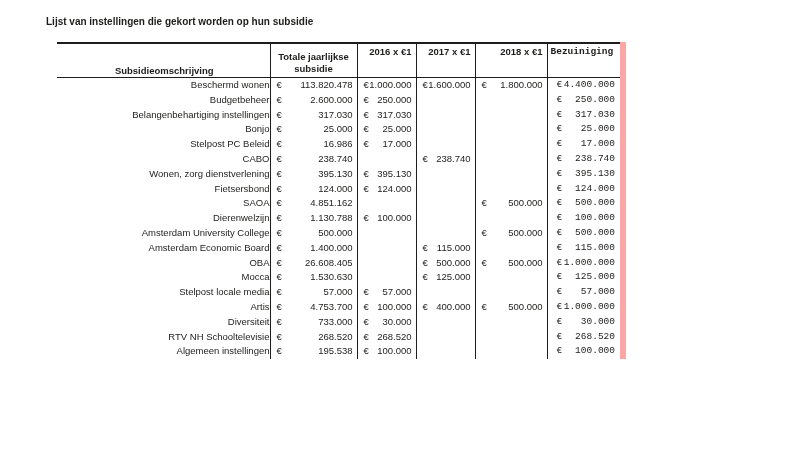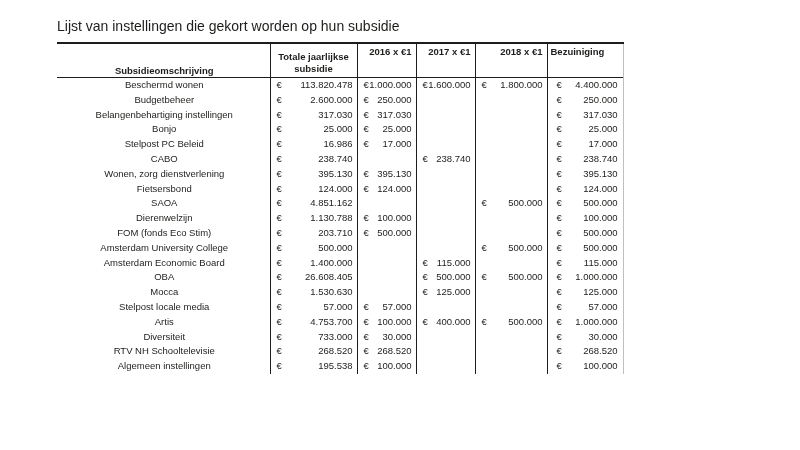--- a/index.html
+++ b/index.html
@@ -6,23 +6,23 @@
   body {
     width: 800px; height: 450px;
     background: #ffffff;
     font-family: "Liberation Sans", sans-serif;
     color: #1d1d1b;
     position: relative;
     overflow: hidden;
   }
   .page-title {
     position: absolute;
-    left: 57px; top: 9px;
-    font-size: 14px;
-    font-weight: normal;
+    left: 46px; top: 9px;
+    font-size: 10px;
+    font-weight: bold;
     color: #1d1d1b;
     white-space: nowrap;
   }
   table.subsidy-table {
     position: absolute;
     left: 57px; top: 42px;
     border-collapse: collapse;
     table-layout: fixed;
     border-top: 2px solid #1d1d1b;
   }
@@ -34,29 +34,29 @@
   col.c-bez  { width: 76px; }
 
   thead tr { border-bottom: 1px solid #1d1d1b; }
   th, td {
     padding: 0;
     font-size: 9.5px;
     color: #1d1d1b;
   }
   th { font-weight: bold; height: 26px; }
   th:nth-child(n+2), td:nth-child(n+2) { border-left: 1px solid #1d1d1b; }
-  th:last-child, td:last-child { border-right: 1px solid #fca5a5; }
+  th:last-child, td:last-child { border-right: 6px solid #fca5a5; font-family: Liberation Mono, monospace; }
 
   th.h-name { text-align: center;  vertical-align: bottom; padding: 0 0 1px 2px; }
   th.h-tot  { vertical-align: top; padding: 7px 4px 0 4px; line-height: 12px; }
   th.h-yr   { text-align: right; vertical-align: top; padding: 2px 4px 0 0; }
   th.h-bez  { text-align: left;  vertical-align: top; padding: 2px 0 0 3px; }
 
   tbody td { height: 14.8px; line-height: 14.8px; white-space: nowrap; overflow: hidden; }
-  td.cell-name  { text-align: center; padding-left: 2px; }
+  td.cell-name  { text-align: right; padding-left: 2px; }
   td.cell-money { text-align: right; padding-right: 4px; }
   td.cell-money .cur { float: left; margin-left: 6px; }
   td.cell-money.cell-bez { padding-right: 5px; }
   td.cell-money.cell-bez .cur { margin-left: 9px; }
 </style>
 </head>
 <body>
 
 <main>
   <h1 class="page-title">Lijst van instellingen die gekort worden op hun subsidie</h1>
@@ -155,28 +155,20 @@
         </tr>
         <tr>
           <td class="cell-name">Dierenwelzijn</td>
           <td class="cell-money"><span class="cur">€</span><span class="amt">1.130.788</span></td>
           <td class="cell-money"><span class="cur">€</span><span class="amt">100.000</span></td>
           <td class="cell-money"></td>
           <td class="cell-money"></td>
           <td class="cell-money cell-bez"><span class="cur">€</span><span class="amt">100.000</span></td>
         </tr>
         <tr>
-          <td class="cell-name">FOM (fonds Eco Stim)</td>
-          <td class="cell-money"><span class="cur">€</span><span class="amt">203.710</span></td>
-          <td class="cell-money"><span class="cur">€</span><span class="amt">500.000</span></td>
-          <td class="cell-money"></td>
-          <td class="cell-money"></td>
-          <td class="cell-money cell-bez"><span class="cur">€</span><span class="amt">500.000</span></td>
-        </tr>
-        <tr>
           <td class="cell-name">Amsterdam University College</td>
           <td class="cell-money"><span class="cur">€</span><span class="amt">500.000</span></td>
           <td class="cell-money"></td>
           <td class="cell-money"></td>
           <td class="cell-money"><span class="cur">€</span><span class="amt">500.000</span></td>
           <td class="cell-money cell-bez"><span class="cur">€</span><span class="amt">500.000</span></td>
         </tr>
         <tr>
           <td class="cell-name">Amsterdam Economic Board</td>
           <td class="cell-money"><span class="cur">€</span><span class="amt">1.400.000</span></td>

